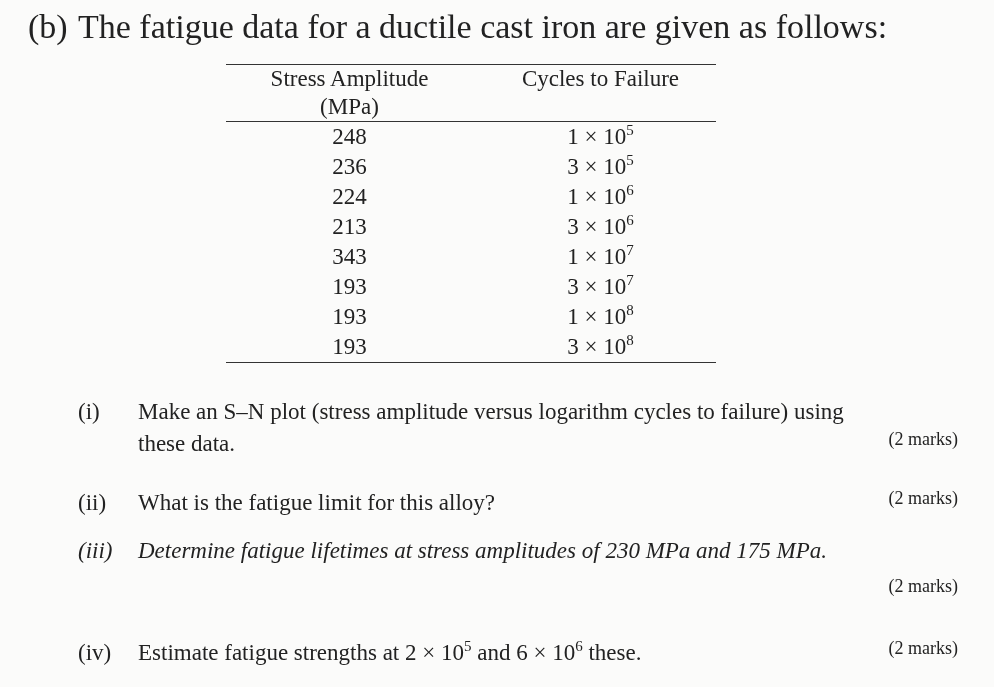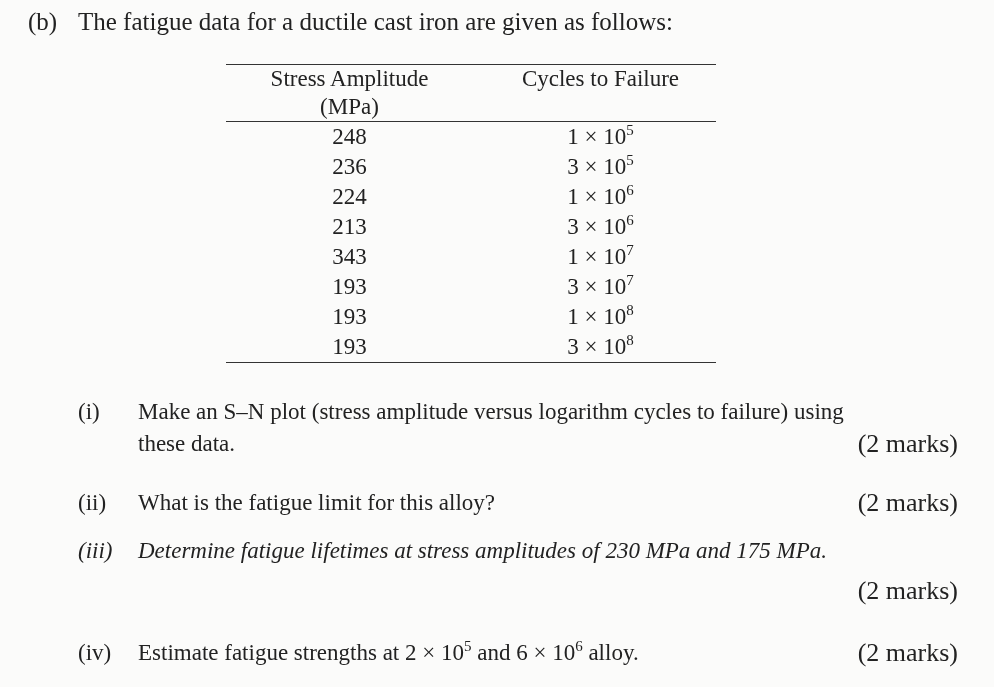--- a/index.html
+++ b/index.html
@@ -5,38 +5,38 @@
   html, body { margin:0; padding:0; }
   body {
     width:994px; height:687px; overflow:hidden;
     background:#fbfbfa;
     font-family:"Liberation Serif", "DejaVu Serif", serif;
     color:#222;
     position:relative;
   }
   .heading {
     position:absolute; left:28px; top:8px;
-    font-size:25px; white-space:nowrap;
+    font-size:34px; white-space:nowrap;
   }
   .heading .lbl { display:inline-block; width:50px; }
   table.data {
     position:absolute; left:226px; top:64px;
     width:490px; border-collapse:collapse;
     font-size:23px;
   }
   table.data thead tr { border-top:1.5px solid #333; border-bottom:1.5px solid #333; }
   table.data tbody tr:last-child td { border-bottom:1.5px solid #333; }
   table.data th { font-weight:normal; text-align:center; vertical-align:top; padding:0 0 0 10px; line-height:28px; }
   table.data th.c2 { padding-left:22px; }
   table.data td { padding:0 0 0 10px; line-height:30px;text-align:center; }
   table.data td.c2 { padding-left:22px; }
   sup { font-size:15px; vertical-align:9px; line-height:0; }
   .q { position:absolute; left:78px; font-size:23px; white-space:nowrap; }
   .q .num { display:inline-block; width:60px; }
-  .marks { position:absolute; right:36px; font-size:26px; white-space:nowrap; }
+  .marks { position:absolute; right:36px; font-size:18px; white-space:nowrap; }
 </style>
 </head>
 <body>
 
 <div class="heading">
   <span class="lbl">(b)</span><span>The fatigue data for a ductile cast iron are given as follows:</span>
 </div>
 
 <table class="data">
   <thead>
@@ -91,15 +91,15 @@
   <span class="num">(ii)</span><span>What is the fatigue limit for this alloy?</span>
 </div>
 <div class="marks" style="top:488px;">(2 marks)</div>
 
 <div class="q" style="top:538px;font-style:italic;">
   <span class="num">(iii)</span><span>Determine fatigue lifetimes at stress amplitudes of 230 MPa and 175 MPa.</span>
 </div>
 <div class="marks" style="top:576px;">(2 marks)</div>
 
 <div class="q" style="top:640px;">
-  <span class="num">(iv)</span><span>Estimate fatigue strengths at 2 × 10</span><sup>5</sup><span> and 6 × 10</span><sup>6</sup><span> alloy.</span>
+  <span class="num">(iv)</span><span>Estimate fatigue strengths at 2 × 10</span><sup>5</sup><span> and 6 × 10</span><sup>6</sup><span> these.</span>
 </div>
 <div class="marks" style="top:638px;">(2 marks)</div>
 
 </body></html>

